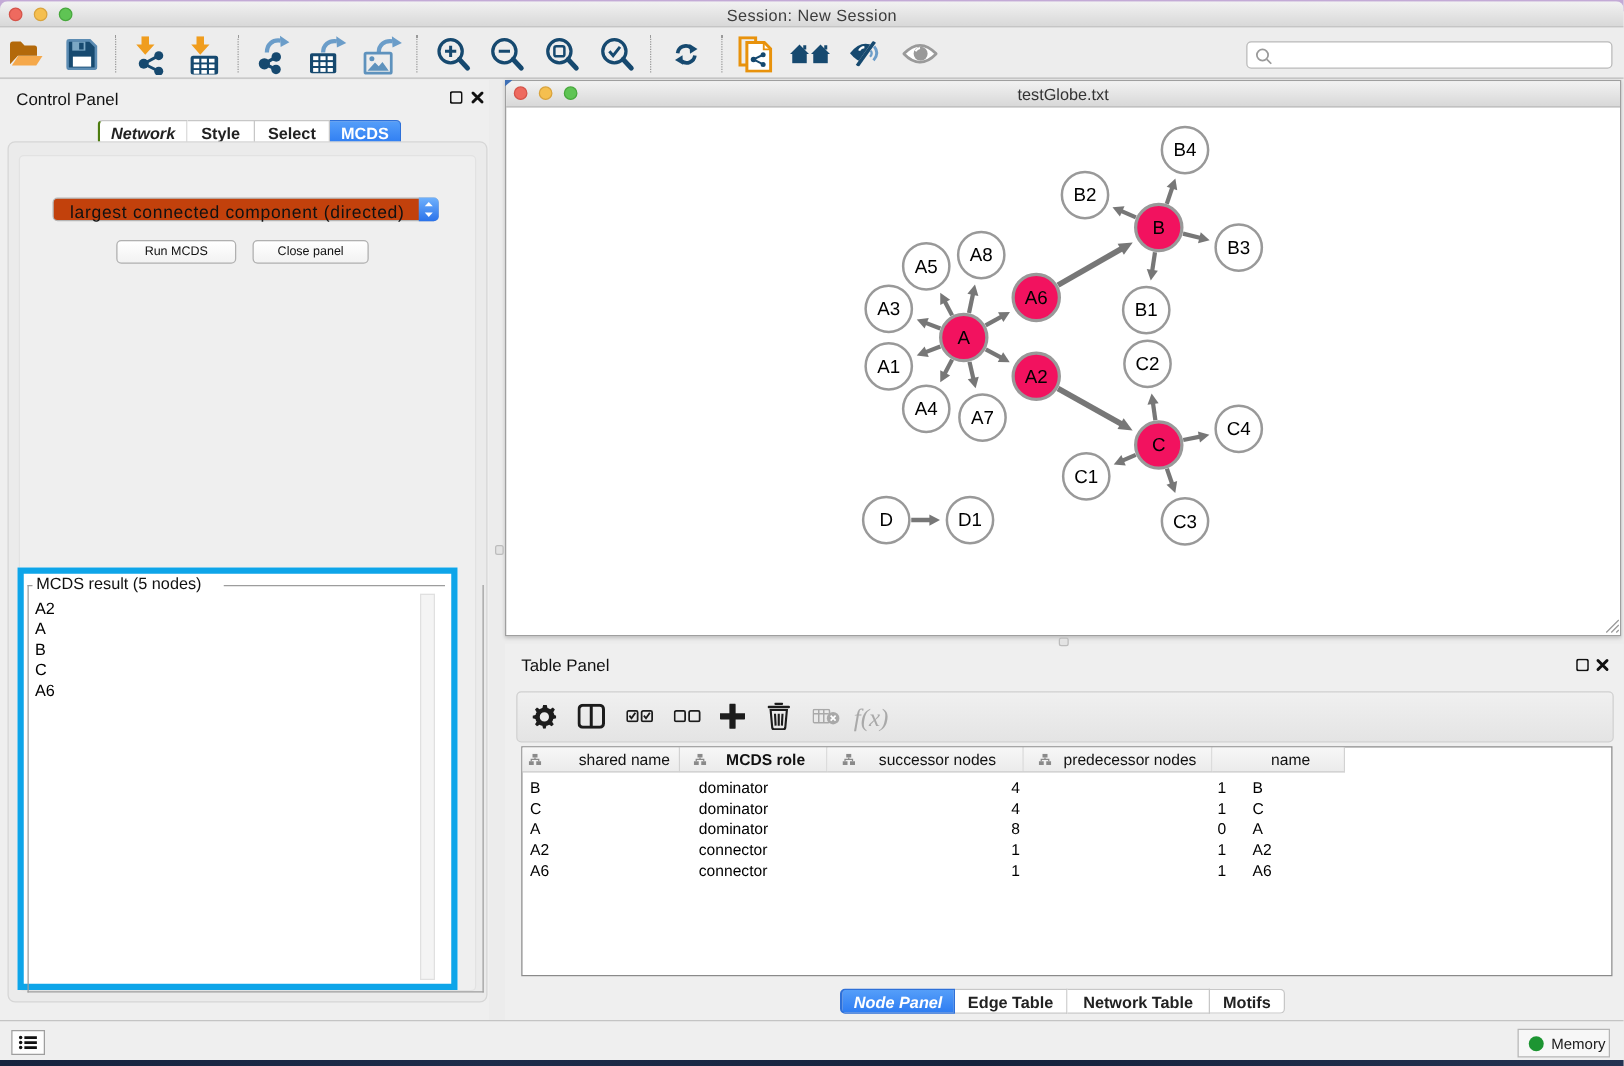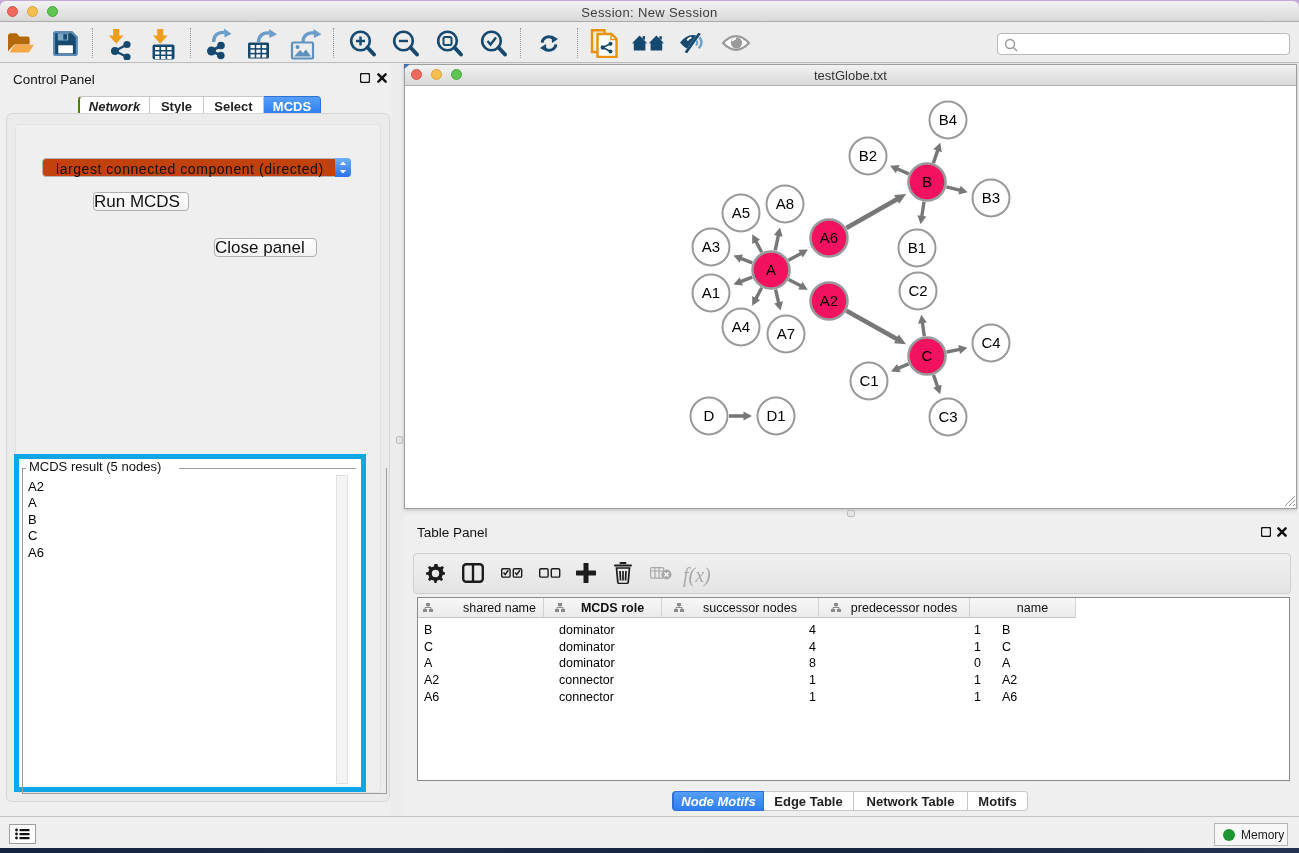--- a/index.html
+++ b/index.html
@@ -38,21 +38,21 @@
 .tab.last { border-radius:0 4px 4px 0; }
 .tab.sel { background:linear-gradient(#559ef9,#2e7df2); border-color:#2e70d8; color:#fff; }
 
 #cp-inner { left:6px; top:49px; width:384px; height:689px; background:#ebebeb; border:1px solid #d6d6d6; border-radius:6px; }
 #cp-inner2 { left:8px; top:10px; width:366px; height:669px; background:#efefef; border:1px solid #e2e2e2; border-radius:4px; }
 
 #optlabel { left:0; width:100%; top:24px; text-align:center; color:#111; font-size:14px; letter-spacing:0.4px; }
 #dropdown { left:35px; top:44px; width:309px; height:19px; background:#c2410c; border:1px solid #b5b5b5; border-radius:4px; }
 #dropdown .dtext { position:absolute; left:13px; top:2px; font-size:14px; letter-spacing:0.55px; color:#111; }
 #dd-step { position:absolute; right:-1px; top:-1px; width:16px; height:19px; background:linear-gradient(#6fb1fc,#2a72ea); border-radius:0 4px 4px 0; }
-.btn { position:absolute; height:19px; background:linear-gradient(#ffffff,#f2f2f2); border:1px solid #b0b0b0; border-radius:4px; text-align:left; line-height:17px; font-size:17px; color:#111; }
+.btn { position:absolute; height:19px; background:linear-gradient(#ffffff,#f2f2f2); border:1px solid #b0b0b0; border-radius:4px; text-align:center; line-height:17px; font-size:10px; color:#111; }
 
 
 #mcds-list { left:7px; top:340px; width:352px; height:338px; background:#fff; border:5px solid #0ea5e9; }
 #mcds-fs { position:absolute; left:3px; top:9px; width:365px; height:326px; border:1px solid #9d9d9d; border-top:none; }
 #mcds-leg { position:absolute; left:7px; top:0px; background:transparent; font-size:13px; color:#111; padding:0 3px; }
 #fs-topline-l { position:absolute; left:3px; top:9px; width:4px; height:1px; background:#9d9d9d; }
 #fs-topline-r { position:absolute; left:160px; top:9px; right:5px; height:1px; background:#9d9d9d; }
 #mcds-scroll { position:absolute; right:13px; top:16px; width:12px; bottom:3px; background:#f4f4f4; border:1px solid #e0e0e0; }
 .mitem { position:absolute; left:9px; font-size:13px; color:#000; }
 
@@ -256,21 +256,21 @@
     <div class="abs" id="dropdown">
       <div class="dtext">largest connected component (directed)</div>
       <div id="dd-step">
         <svg width="16" height="19" viewBox="0 0 16 19">
             <path d="M8 3.5 L11.2 7 H4.8 Z" fill="#fff"></path>
             <path d="M8 15.5 L11.2 12 H4.8 Z" fill="#fff"></path>
           </svg>
       </div>
     </div>
     <div class="btn" style="left:86px; top:78px; width:96px;">Run MCDS</div>
-    <div class="btn" style="left:207px; top:78px; width:103px;margin-top:46px;">Close panel</div>
+    <div class="btn" style="left:195px; top:78px; width:93px;">Close panel</div>
     <div class="abs" id="mcds-list">
       <div id="mcds-fs"></div>
       <div id="fs-topline-l"></div>
       <div id="fs-topline-r"></div>
       <div id="mcds-leg">MCDS result (5 nodes)</div>
       <div id="mcds-scroll"></div>
       <div class="mitem" style="top:20px;">A2</div>
       <div class="mitem" style="top:36px;">A</div>
       <div class="mitem" style="top:53px;">B</div>
       <div class="mitem" style="top:69px;">C</div>
@@ -478,21 +478,21 @@
     <div class="cell" style="left:500px; width:63px; text-align:right; top:58px;">0</div>
     <div class="cell" style="left:500px; width:63px; text-align:right; top:75px;">1</div>
     <div class="cell" style="left:500px; width:63px; text-align:right; top:92px;">1</div>
     <div class="cell" style="left:584px; top:25px;">B</div>
     <div class="cell" style="left:584px; top:42px;">C</div>
     <div class="cell" style="left:584px; top:58px;">A</div>
     <div class="cell" style="left:584px; top:75px;">A2</div>
     <div class="cell" style="left:584px; top:92px;">A6</div>
   </div>
   <div id="btabs" class="tabrow" style="left:268px; top:276px;">
-    <div class="tab first sel" style="width:92px;">Node Motifs</div>
+    <div class="tab first sel" style="width:92px;">Node Panel</div>
     <div class="tab" style="width:90px;">Edge Table</div>
     <div class="tab" style="width:114px;">Network Table</div>
     <div class="tab last" style="width:60px;">Motifs</div>
   </div>
 </div>
 
 <div class="abs" id="statusbar">
   <div id="listbtn">
     <svg width="15" height="12" style="position:absolute;left:5px;top:3px" viewBox="0 0 15 12">
       <circle cx="1.5" cy="2" r="1.4" fill="#111"></circle>

